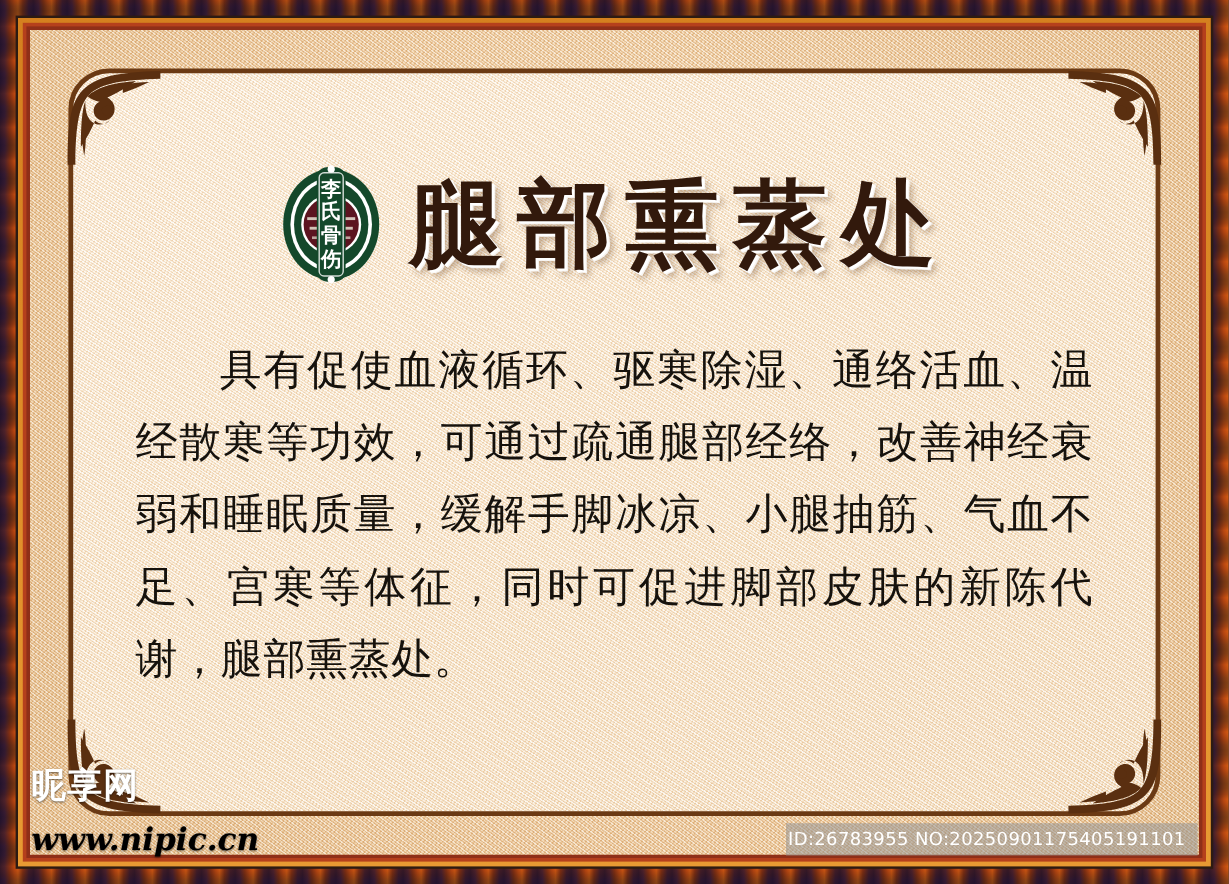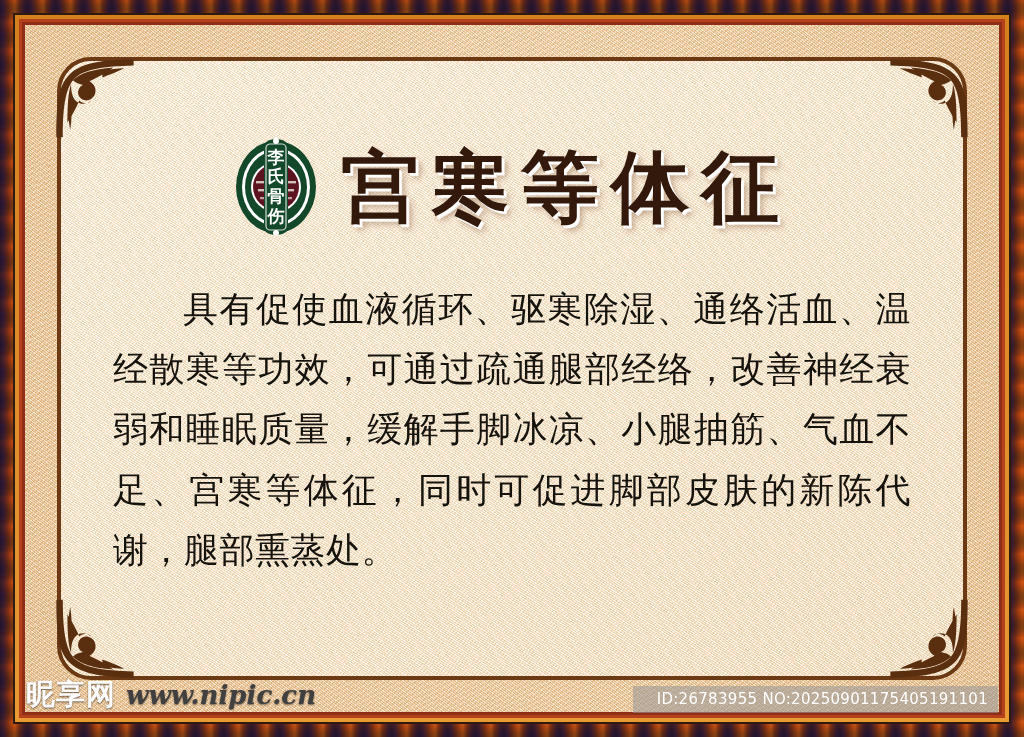--- a/index.html
+++ b/index.html
@@ -164,48 +164,49 @@
 
   
   .watermark {
     position: absolute;
     left: 26px;
     bottom: 22px;
     display: flex;
     align-items: baseline;
     gap: 10px;
     z-index: 40;
+    flex-direction: column;
   }
   .wm-cn {
     font-family: "DejaVu Sans", "Liberation Sans", sans-serif;
     font-weight: 700;
     font-size: 29px;
     color: #ffffff;
     letter-spacing: 1px;
     text-shadow: 0 1px 2px rgba(0,0,0,.55);
   }
   .wm-url {
     font-family: "DejaVu Serif", "Liberation Serif", serif;
     font-style: italic;
     font-weight: 700;
     font-size: 26px;
-    color: #404040;
+    color: #000000;
     text-shadow: 0 1px 2px rgba(0,0,0,.55);
   }
 
   .id-badge {
     position: absolute;
     right: 26px;
     bottom: 24px;
     background: rgba(150,150,150,.55);
     color: #ffffff;
     font-family: "DejaVu Sans", "Liberation Sans", sans-serif;
     font-size: 15px;
     letter-spacing: .3px;
-    padding: 4px 10px 5px 24px;
+    padding: 4px 10px 5px 2px;
     white-space: nowrap;
     z-index: 40;
   }
 </style>
 </head>
 <body>
 
 <div class="canvas">
 
   <div class="frame-outer"></div>
@@ -283,21 +284,21 @@
             <circle cx="43" cy="4" r="3" fill="#ffffff"></circle>
             <circle cx="43" cy="96" r="3" fill="#ffffff"></circle>
 
             <text x="43" y="26" text-anchor="middle" font-family="DejaVu Sans, Liberation Sans, sans-serif" font-size="17" font-weight="700" fill="#ffffff">李</text>
             <text x="43" y="45" text-anchor="middle" font-family="DejaVu Sans, Liberation Sans, sans-serif" font-size="17" font-weight="700" fill="#ffffff">氏</text>
             <text x="43" y="65" text-anchor="middle" font-family="DejaVu Sans, Liberation Sans, sans-serif" font-size="17" font-weight="700" fill="#ffffff">骨</text>
             <text x="43" y="85" text-anchor="middle" font-family="DejaVu Sans, Liberation Sans, sans-serif" font-size="17" font-weight="700" fill="#ffffff">伤</text>
           </svg>
         </div>
 
-        <div class="title-text">宫寒等体征</div>
+        <div class="title-text">腿部熏蒸处</div>
       </div>
 
       <div class="body-text">具有促使血液循环、驱寒除湿、通络活血、温经散寒等功效，可通过疏通腿部经络，改善神经衰弱和睡眠质量，缓解手脚冰凉、小腿抽筋、气血不足、宫寒等体征，同时可促进脚部皮肤的新陈代谢，腿部熏蒸处。</div>
 
     </div>
   </div>
 
   <div class="watermark">
     <span class="wm-cn">昵享网</span>
     <span class="wm-url">www.nipic.cn</span>

